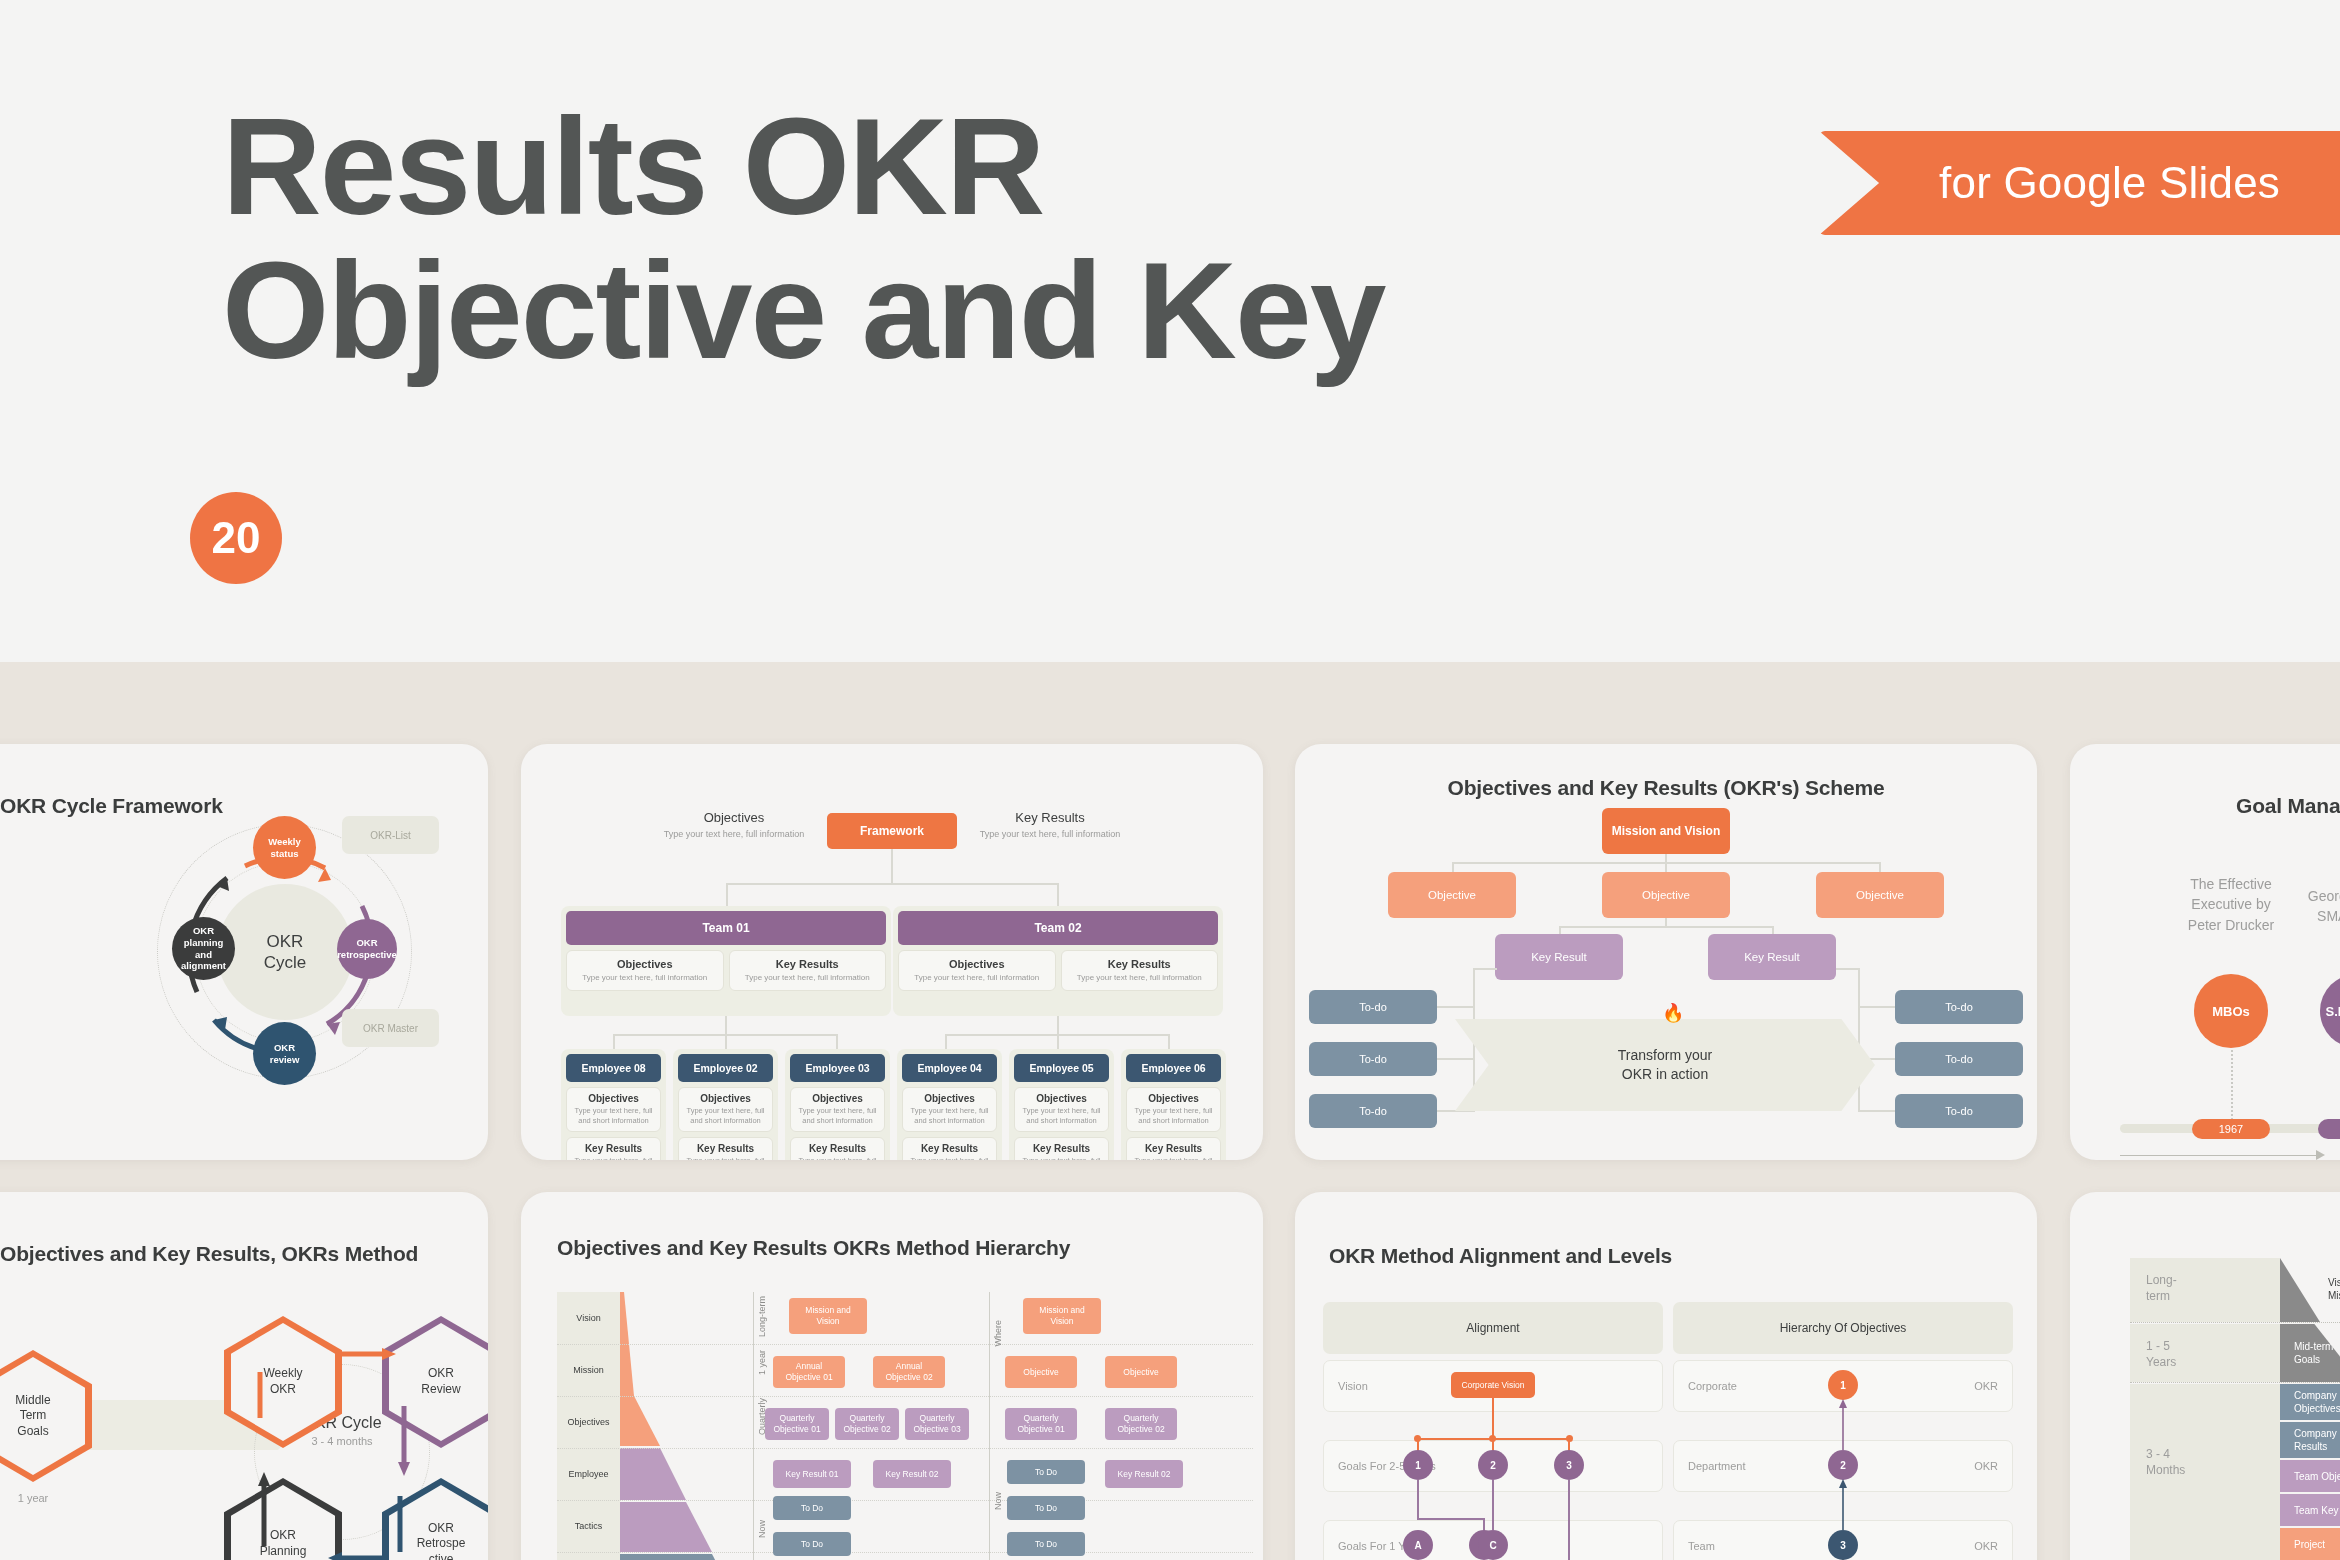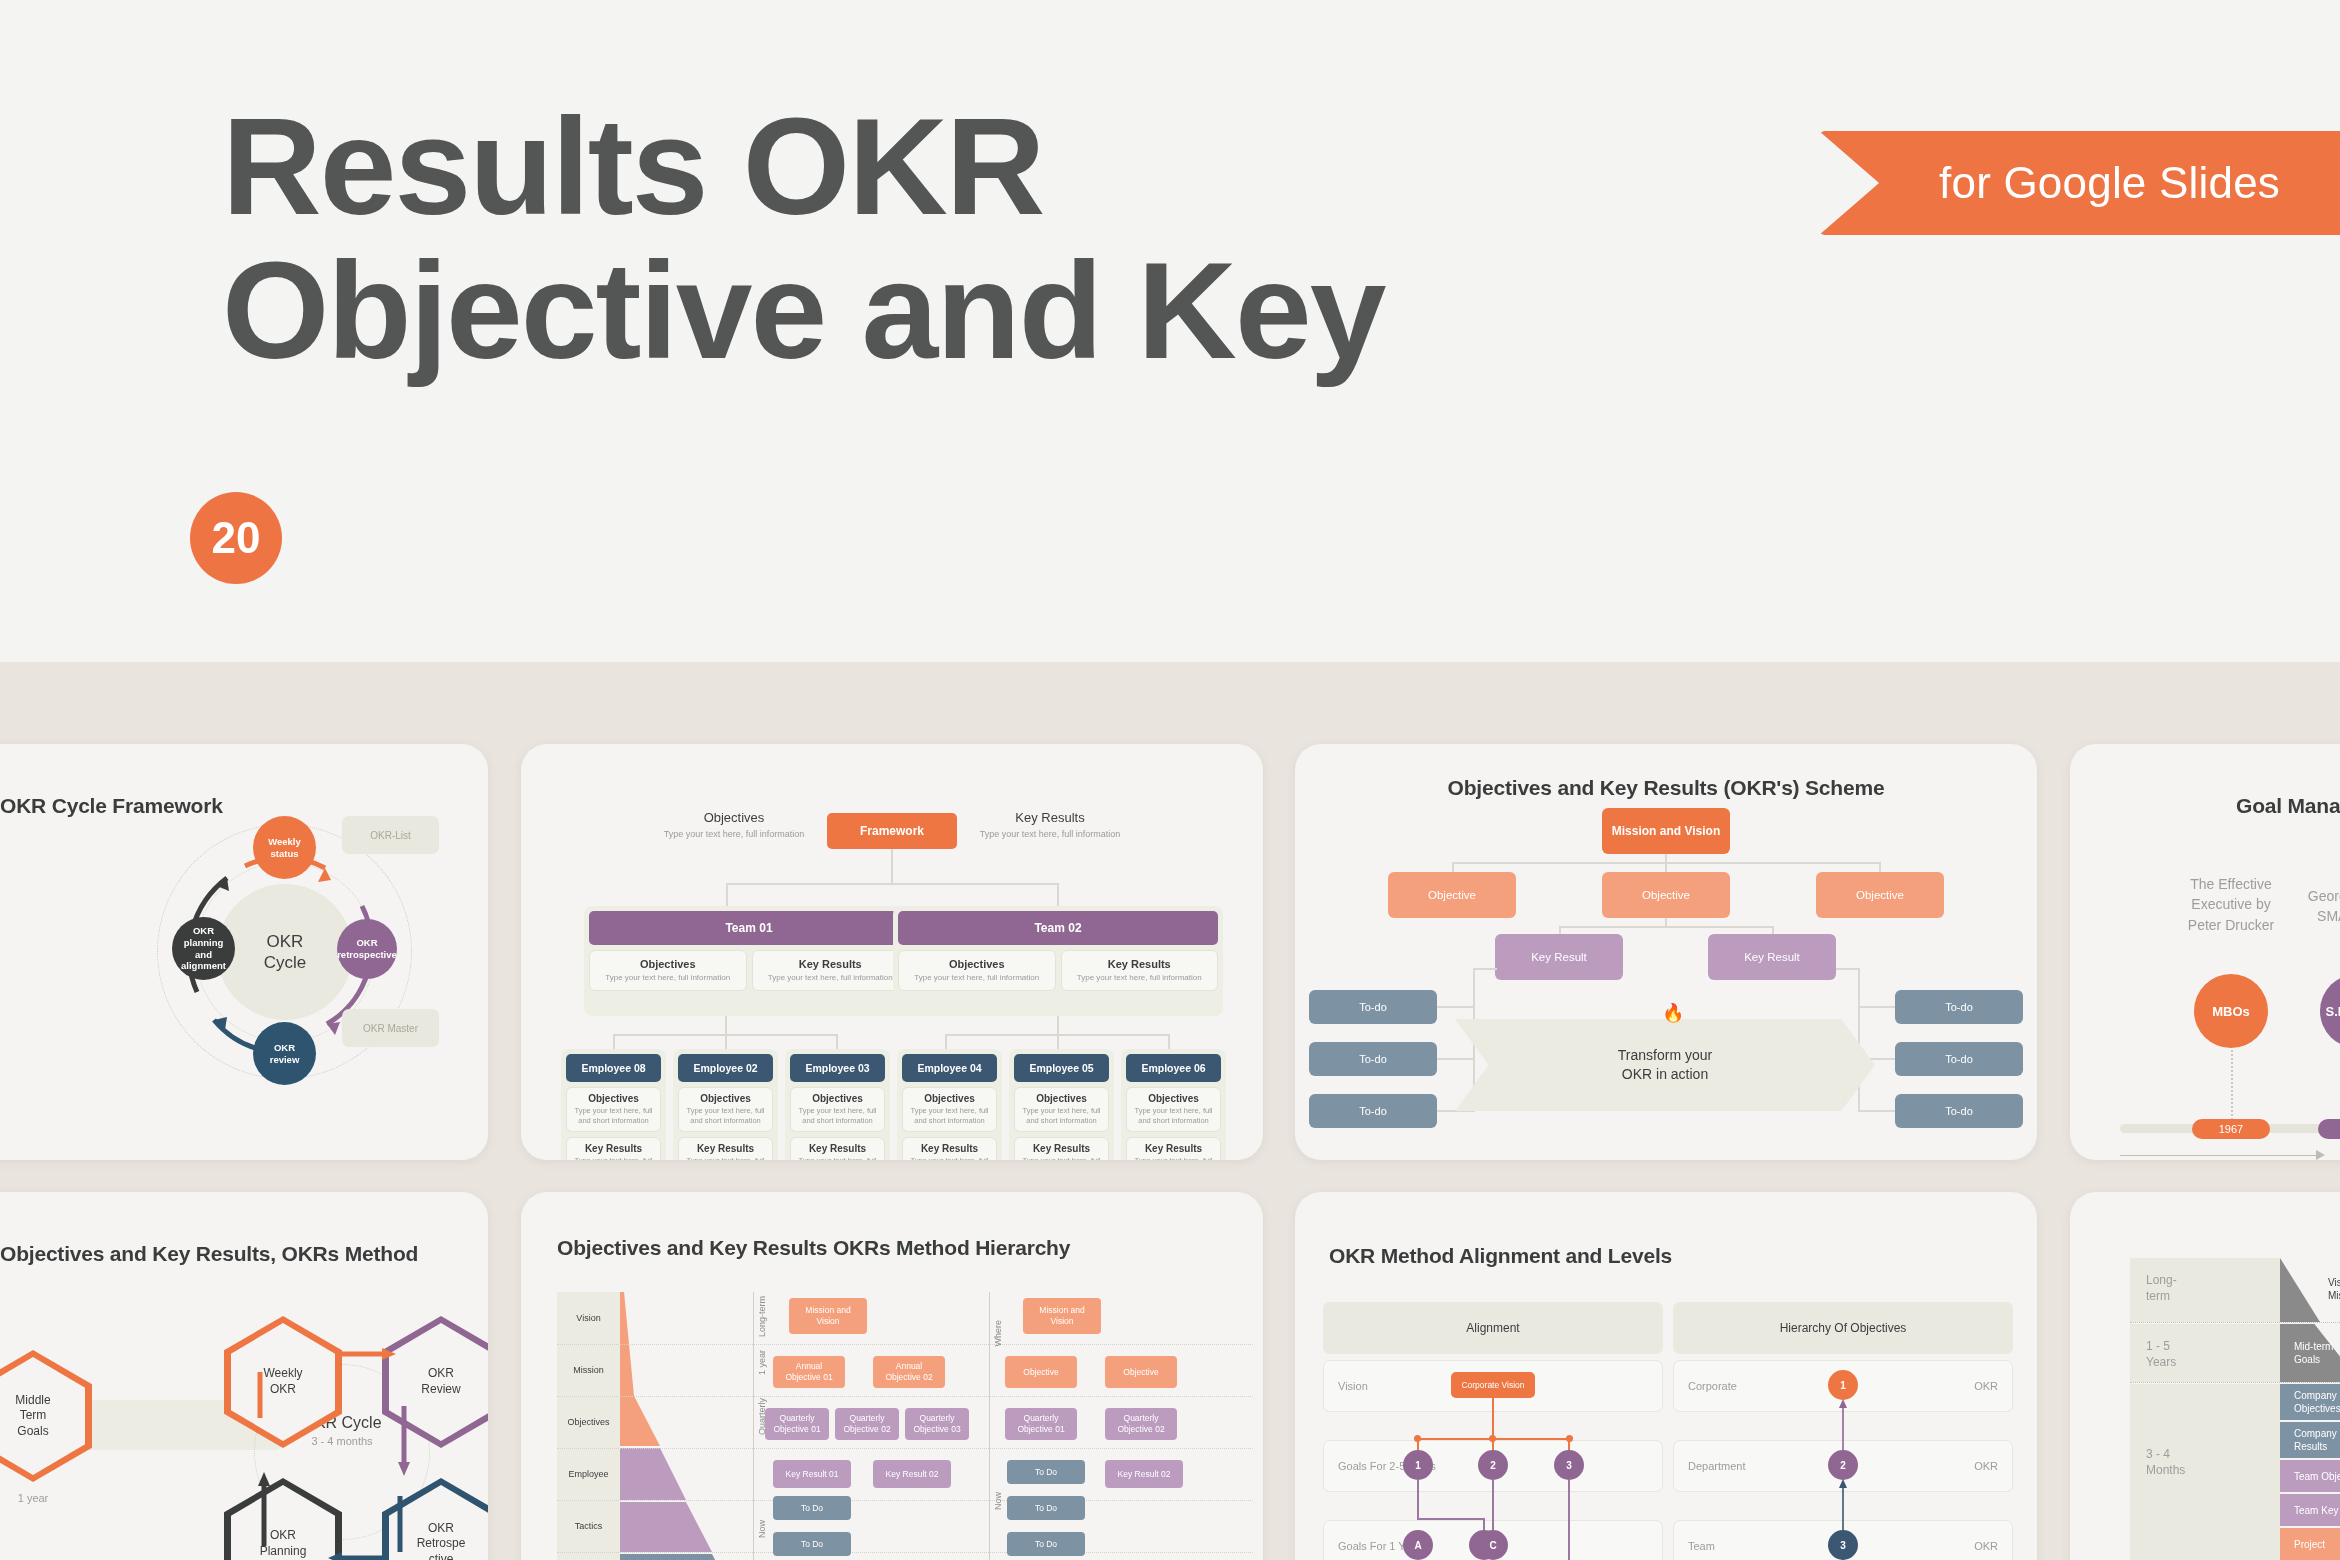--- a/index.html
+++ b/index.html
@@ -87,21 +87,21 @@
 
   
   #c2-title { position:absolute; top:30px; left:0; width:100%; text-align:center; }
   #c2-mgmt { position:absolute; left:50%; margin-left:-65px; top:69px; width:130px; height:36px; font-size:12px; font-weight:700; border-radius:5px;}
   .c2-side { position:absolute; top:66px; width:190px; text-align:center; }
   .c2-side .h { font-size:13px; color:#3c3e3e; font-weight:400; }
   .c2-side .s { font-size:9px; color:#9b9b9a; margin-top:4px; }
   #c2-side-l { left:118px; }
   #c2-side-r { left:434px; }
   .c2-team-wrap { position:absolute; top:162px; width:330px; height:110px; background:#edeee4; border-radius:8px; padding:5px; }
-  #c2-team1 { left:40px;margin-left:23px; } #c2-team2 { left:372px; }
+  #c2-team1 { left:40px; } #c2-team2 { left:372px; }
   .c2-team-hd { height:34px; border-radius:5px; font-size:12px; font-weight:700; }
   .c2-team-body { display:flex; gap:5px; margin-top:5px; }
   .c2-cell { flex:1; background:#f7f7f4; border:1px solid #e3e3d8; border-radius:6px; padding:7px 4px; text-align:center; }
   .c2-cell .h { font-size:11px; font-weight:700; color:#3c3e3e; }
   .c2-cell .s { font-size:8px; color:#9b9b9a; margin-top:3px; line-height:1.3; }
   .c2-emp { position:absolute; top:305px; width:105px; height:193px; background:#edeee4; border-radius:8px; padding:5px; }
   .c2-emp-hd { height:28px; border-radius:5px; font-size:10.5px; font-weight:700; }
   .c2-emp-cell { background:#f7f7f4; border:1px solid #e3e3d8; border-radius:6px; padding:5px 4px; text-align:center; margin-top:5px; }
   .c2-emp-cell .h { font-size:10px; font-weight:700; color:#3c3e3e; }
   .c2-emp-cell .s { font-size:7.5px; color:#9b9b9a; margin-top:2px; line-height:1.3; }

